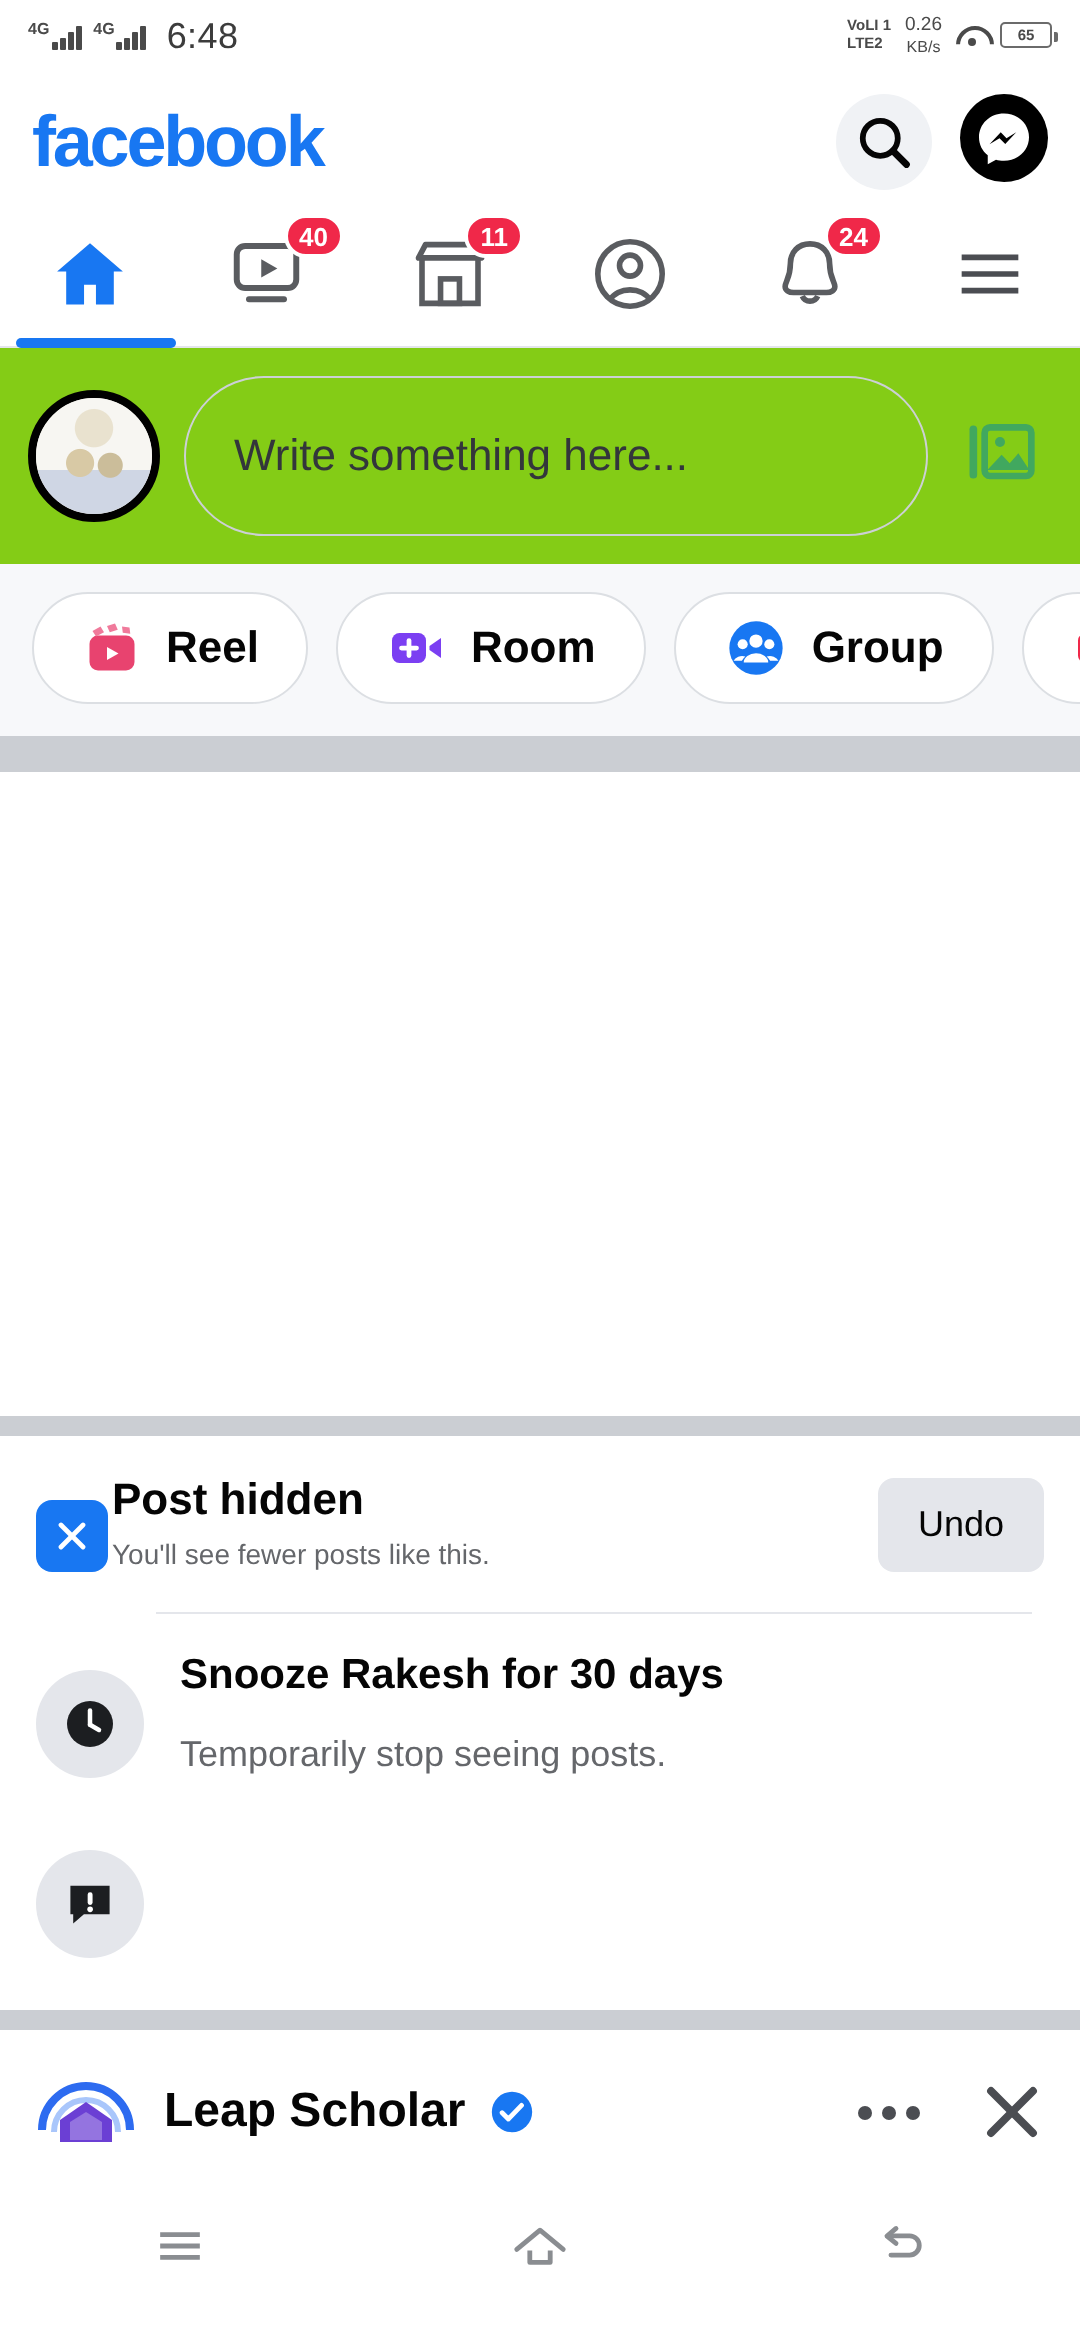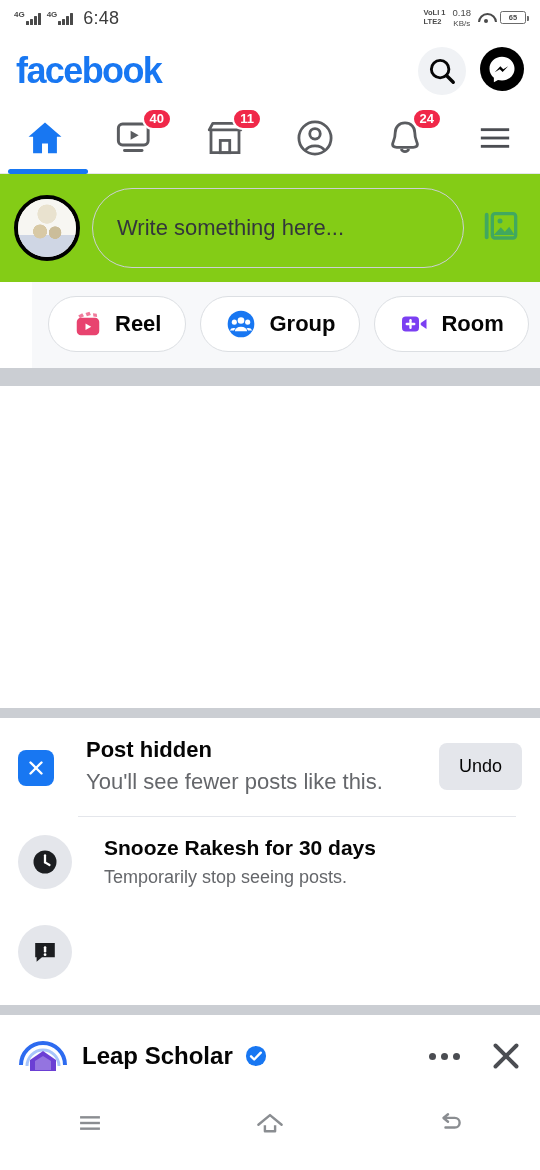--- a/index.html
+++ b/index.html
@@ -86,47 +86,47 @@
       radial-gradient(circle at 64% 58%, #cbbd9a 0 12%, transparent 13%),
       linear-gradient(#f7f6f2 0 62%, #cfd6e4 62% 100%);
   }
   .write-box { flex:1; height:80px; border:1px solid #ccd0d5; border-radius:42px;
                display:flex; align-items:center; padding:0 24px; }
   .write-box span { font-size:22px; color:#33363b; }
   .photo-icon { flex:0 0 auto; padding:0 4px; }
 
   
   .chips { display:flex; gap:14px; padding:14px 16px 16px; background:#F7F8FA;
-           overflow:hidden;margin-left:32px; }
+           overflow:hidden; }
   .chip { height:56px; border:1px solid #dcdfe3; background:#fff; border-radius:30px;
           display:flex; align-items:center; gap:12px; padding:0 24px; flex:0 0 auto; }
   .chip span { font-size:22px; font-weight:700; color:#050505; white-space:nowrap; }
 
   .gray-band { background:#CBCED3; width:100%; }
 
   .blank-feed { background:#ffffff; width:100%; }
 
   
   .hidden-panel { background:#fff; padding:0 0 8px; }
-  .hp-row { display:flex; align-items:center; padding:18px 18px 6px; gap:32px; }
+  .hp-row { display:flex; align-items:flex-end; padding:18px 18px 6px; gap:2px; }
   .hp-x { width:36px; height:36px; border-radius:8px; background:#1877F2;
           display:flex; align-items:center; justify-content:center; flex:0 0 auto;
           margin-top:4px;}
   .hp-texts { flex:1; }
   .hp-title { font-size:22px; font-weight:700; color:#050505; line-height:1.25; }
-  .hp-sub { font-size:22px; color:#65676B; margin-top:4px; line-height:1.3; }
+  .hp-sub { font-size:14px; color:#65676B; margin-top:4px; line-height:1.3; }
   .undo-btn { background:#E4E6EB; border:none; border-radius:8px;
               padding:13px 20px; font-size:18px; color:#050505;
               font-family:"Liberation Sans", sans-serif; flex:0 0 auto; }
   .hp-sep { height:1px; background:#E4E6EB; margin:14px 24px 0 78px; }
-  .opt-row { display:flex; align-items:flex-end; gap:32px; padding:18px 18px; }
+  .opt-row { display:flex; align-items:flex-end; gap:18px; padding:18px 18px; }
   .opt-ico { width:54px; height:54px; border-radius:50%; background:#E4E6EB;
              display:flex; align-items:center; justify-content:center; flex:0 0 auto; }
   .opt-title { font-size:21px; font-weight:700; color:#050505; line-height:1.25; }
-  .opt-sub { font-size:18px; color:#65676B; margin-top:4px; line-height:1.3; }
+  .opt-sub { font-size:18px; color:#65676B; margin-top:15px; line-height:1.3; }
 
   
   .post-head { display:flex; align-items:center; padding:14px 16px; gap:12px;
                background:#fff; }
   .page-logo { width:54px; height:54px; border-radius:50%; overflow:hidden;
                flex:0 0 auto; position:relative; background:#fff; }
   .page-name { font-size:24px; font-weight:700; color:#050505; }
   .verified { width:22px; height:22px; flex:0 0 auto; }
   .ph-spacer { flex:1; }
   .dots { display:flex; gap:5px; padding:0 16px; }
@@ -163,21 +163,21 @@
           </span>
       </div>
       <div class="sb-time">6:48</div>
     </div>
     <div class="sb-right">
       <div class="volte">
         <div>VoLI 1</div>
         <div>LTE2</div>
       </div>
       <div class="kbs">
-        <b>0.18</b>
+        <b>0.26</b>
         <span>KB/s</span>
       </div>
       <div class="wifi"></div>
       <div class="batt">
         <span>65</span>
       </div>
     </div>
   </div>
 
   <div class="fb-header">
@@ -283,43 +283,43 @@
 
     <div class="chip">
       <svg width="30" height="30" viewBox="0 0 24 24">
         <rect x="3" y="7" width="18" height="14" rx="3.4" fill="#E8436F"></rect>
         <path d="M10 11.6l4.6 2.6-4.6 2.6z" fill="#ffffff"></path>
         <path d="M4.2 5.2l3.2-1.8 1.4 2.3-3.2 1.7z" fill="#F07A9B"></path>
         <path d="M10 3.2l3.2-1.0 1.1 2.5-3.2 1.0z" fill="#F07A9B"></path>
         <path d="M16 3.4l3.0.4.3 2.5-3.0-.4z" fill="#F07A9B"></path>
       </svg>
       <span>Reel</span>
+    </div>
+
+    <div class="chip">
+      <svg width="30" height="30" viewBox="0 0 24 24">
+        <rect x="2.4" y="6" width="13.6" height="12" rx="3" fill="#7B3FF2"></rect>
+        <path d="M17.4 11.2 22 8v8l-4.6-3.2z" fill="#7B3FF2"></path>
+        <line x1="9.2" y1="9" x2="9.2" y2="15" stroke="#fff" stroke-width="1.9" stroke-linecap="round"></line>
+        <line x1="6.2" y1="12" x2="12.2" y2="12" stroke="#fff" stroke-width="1.9" stroke-linecap="round"></line>
+      </svg>
+      <span>Room</span>
     </div>
 
     <div class="chip">
       <svg width="32" height="32" viewBox="0 0 24 24">
         <circle cx="12" cy="12" r="10" fill="#1877F2"></circle>
         <circle cx="12" cy="9.4" r="2.5" fill="#fff"></circle>
         <circle cx="7" cy="10.6" r="1.9" fill="#fff"></circle>
         <circle cx="17" cy="10.6" r="1.9" fill="#fff"></circle>
         <path d="M7.4 17.4a4.6 3.4 0 0 1 9.2 0z" fill="#fff"></path>
         <path d="M3.6 16.8a3.4 2.6 0 0 1 4.4-1.6 6 6 0 0 0-1.3 1.6z" fill="#fff"></path>
         <path d="M20.4 16.8a3.4 2.6 0 0 0-4.4-1.6 6 6 0 0 1 1.3 1.6z" fill="#fff"></path>
       </svg>
       <span>Group</span>
-    </div>
-
-    <div class="chip">
-      <svg width="30" height="30" viewBox="0 0 24 24">
-        <rect x="2.4" y="6" width="13.6" height="12" rx="3" fill="#7B3FF2"></rect>
-        <path d="M17.4 11.2 22 8v8l-4.6-3.2z" fill="#7B3FF2"></path>
-        <line x1="9.2" y1="9" x2="9.2" y2="15" stroke="#fff" stroke-width="1.9" stroke-linecap="round"></line>
-        <line x1="6.2" y1="12" x2="12.2" y2="12" stroke="#fff" stroke-width="1.9" stroke-linecap="round"></line>
-      </svg>
-      <span>Room</span>
     </div>
 
     <div class="chip">
       <svg width="30" height="30" viewBox="0 0 24 24">
         <rect x="2.4" y="6" width="13.6" height="12" rx="3" fill="#F02849"></rect>
         <path d="M17.4 11.2 22 8v8l-4.6-3.2z" fill="#F02849"></path>
         <ellipse cx="9.2" cy="12" rx="3.1" ry="2.5" fill="#fff"></ellipse>
         <circle cx="9.2" cy="12" r="1.35" fill="#F02849"></circle>
       </svg>
 

